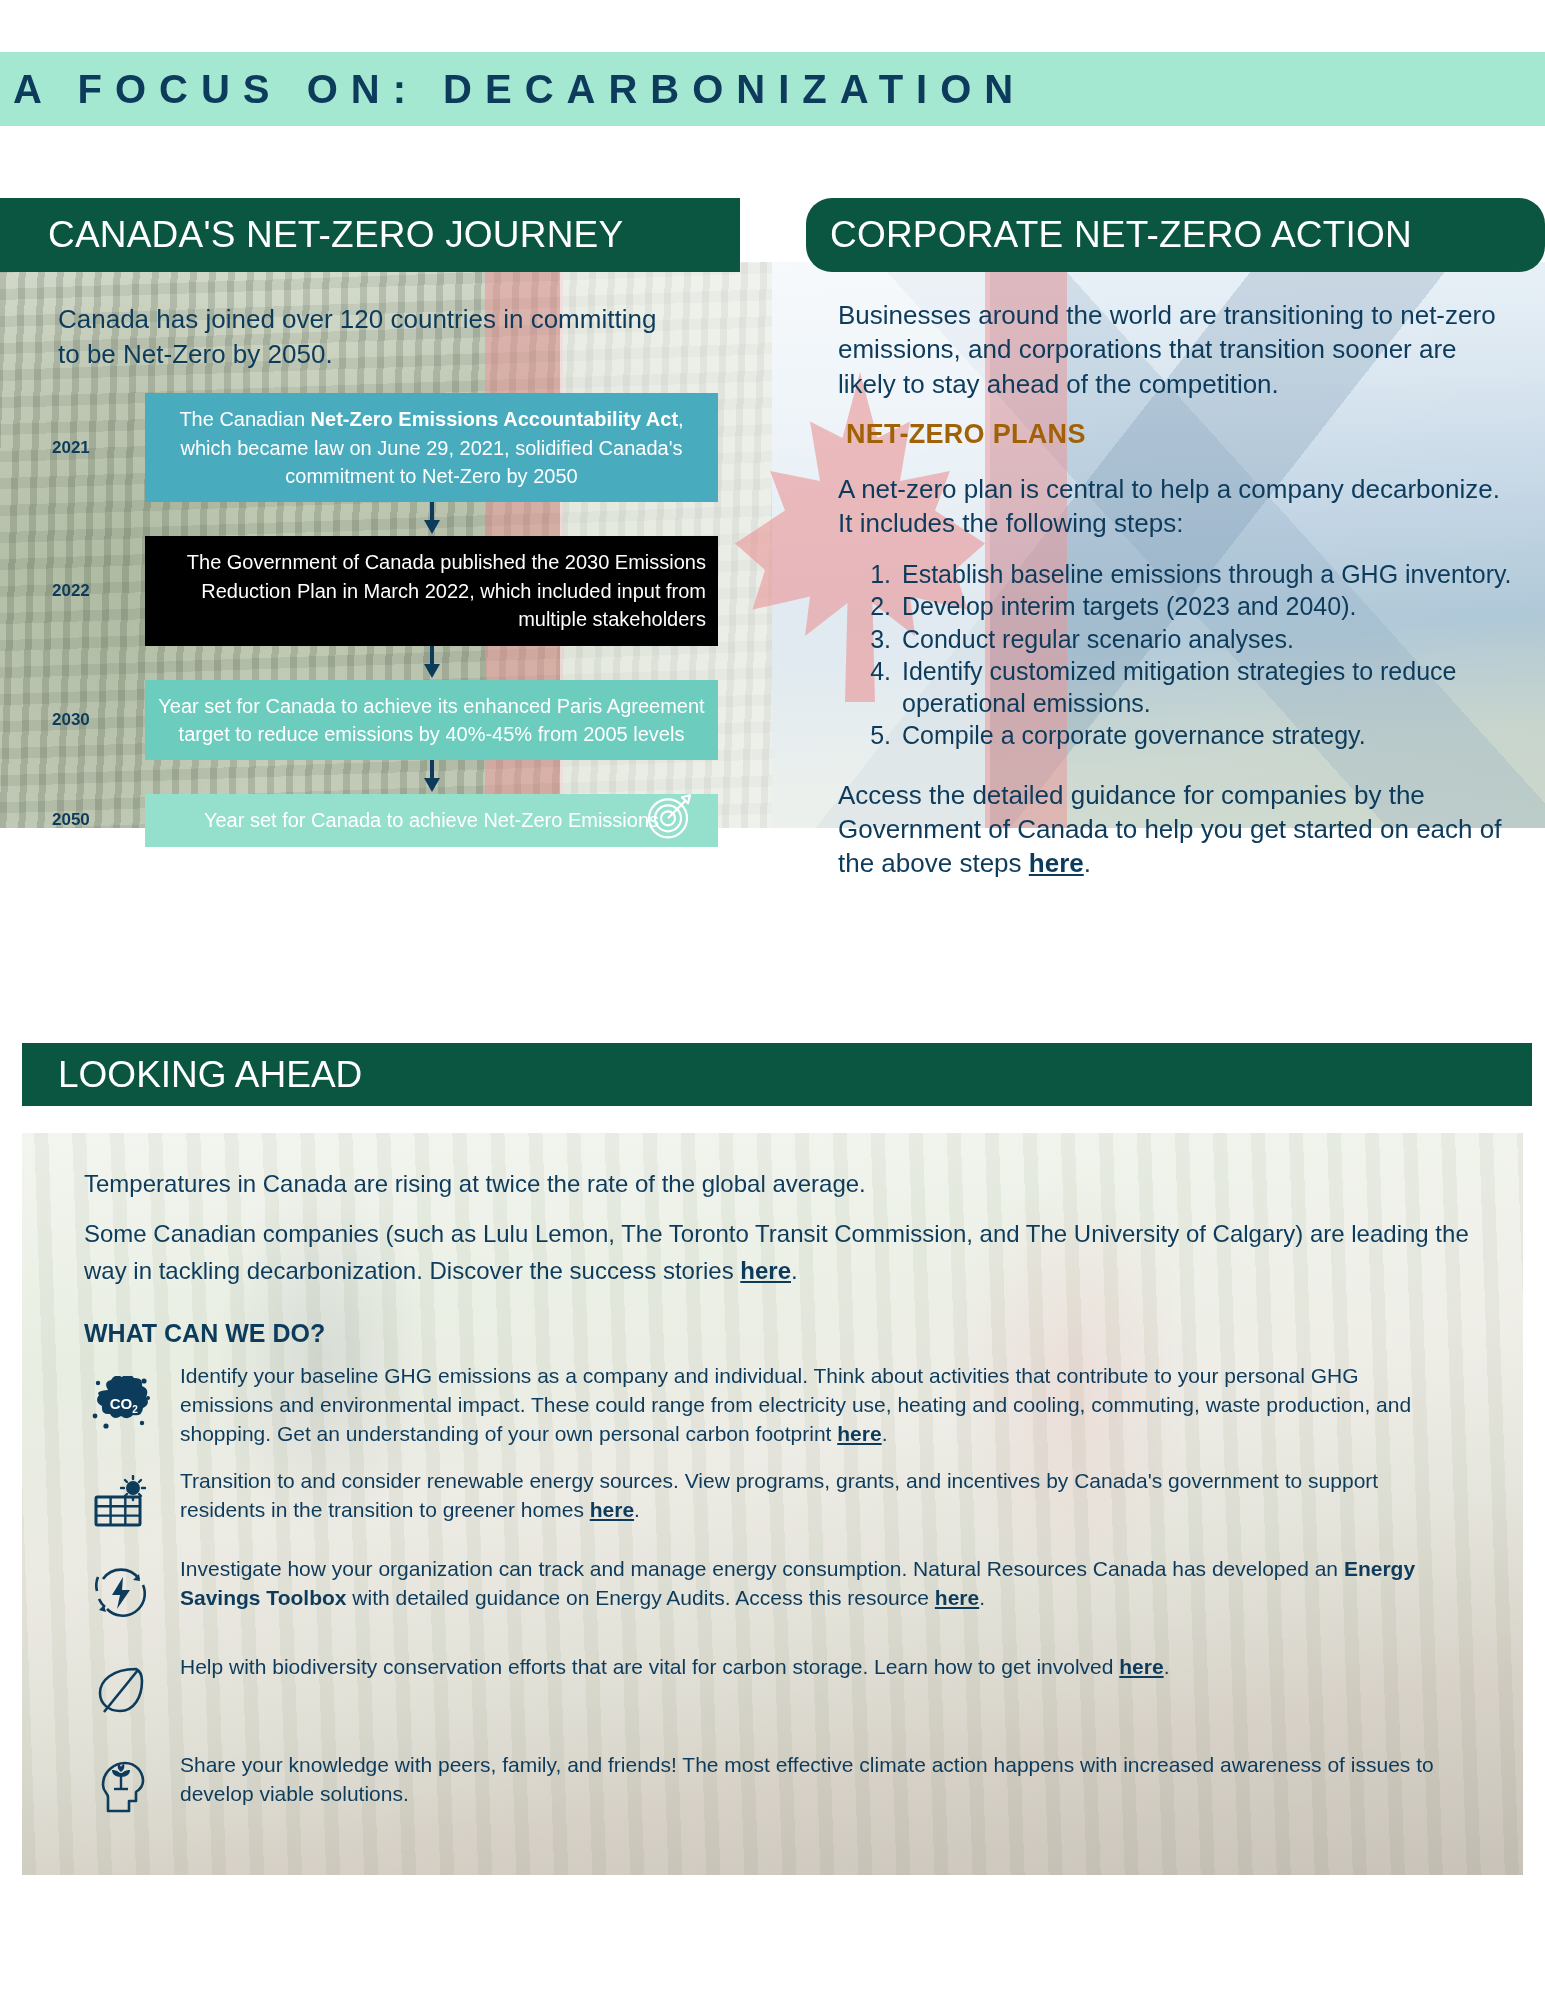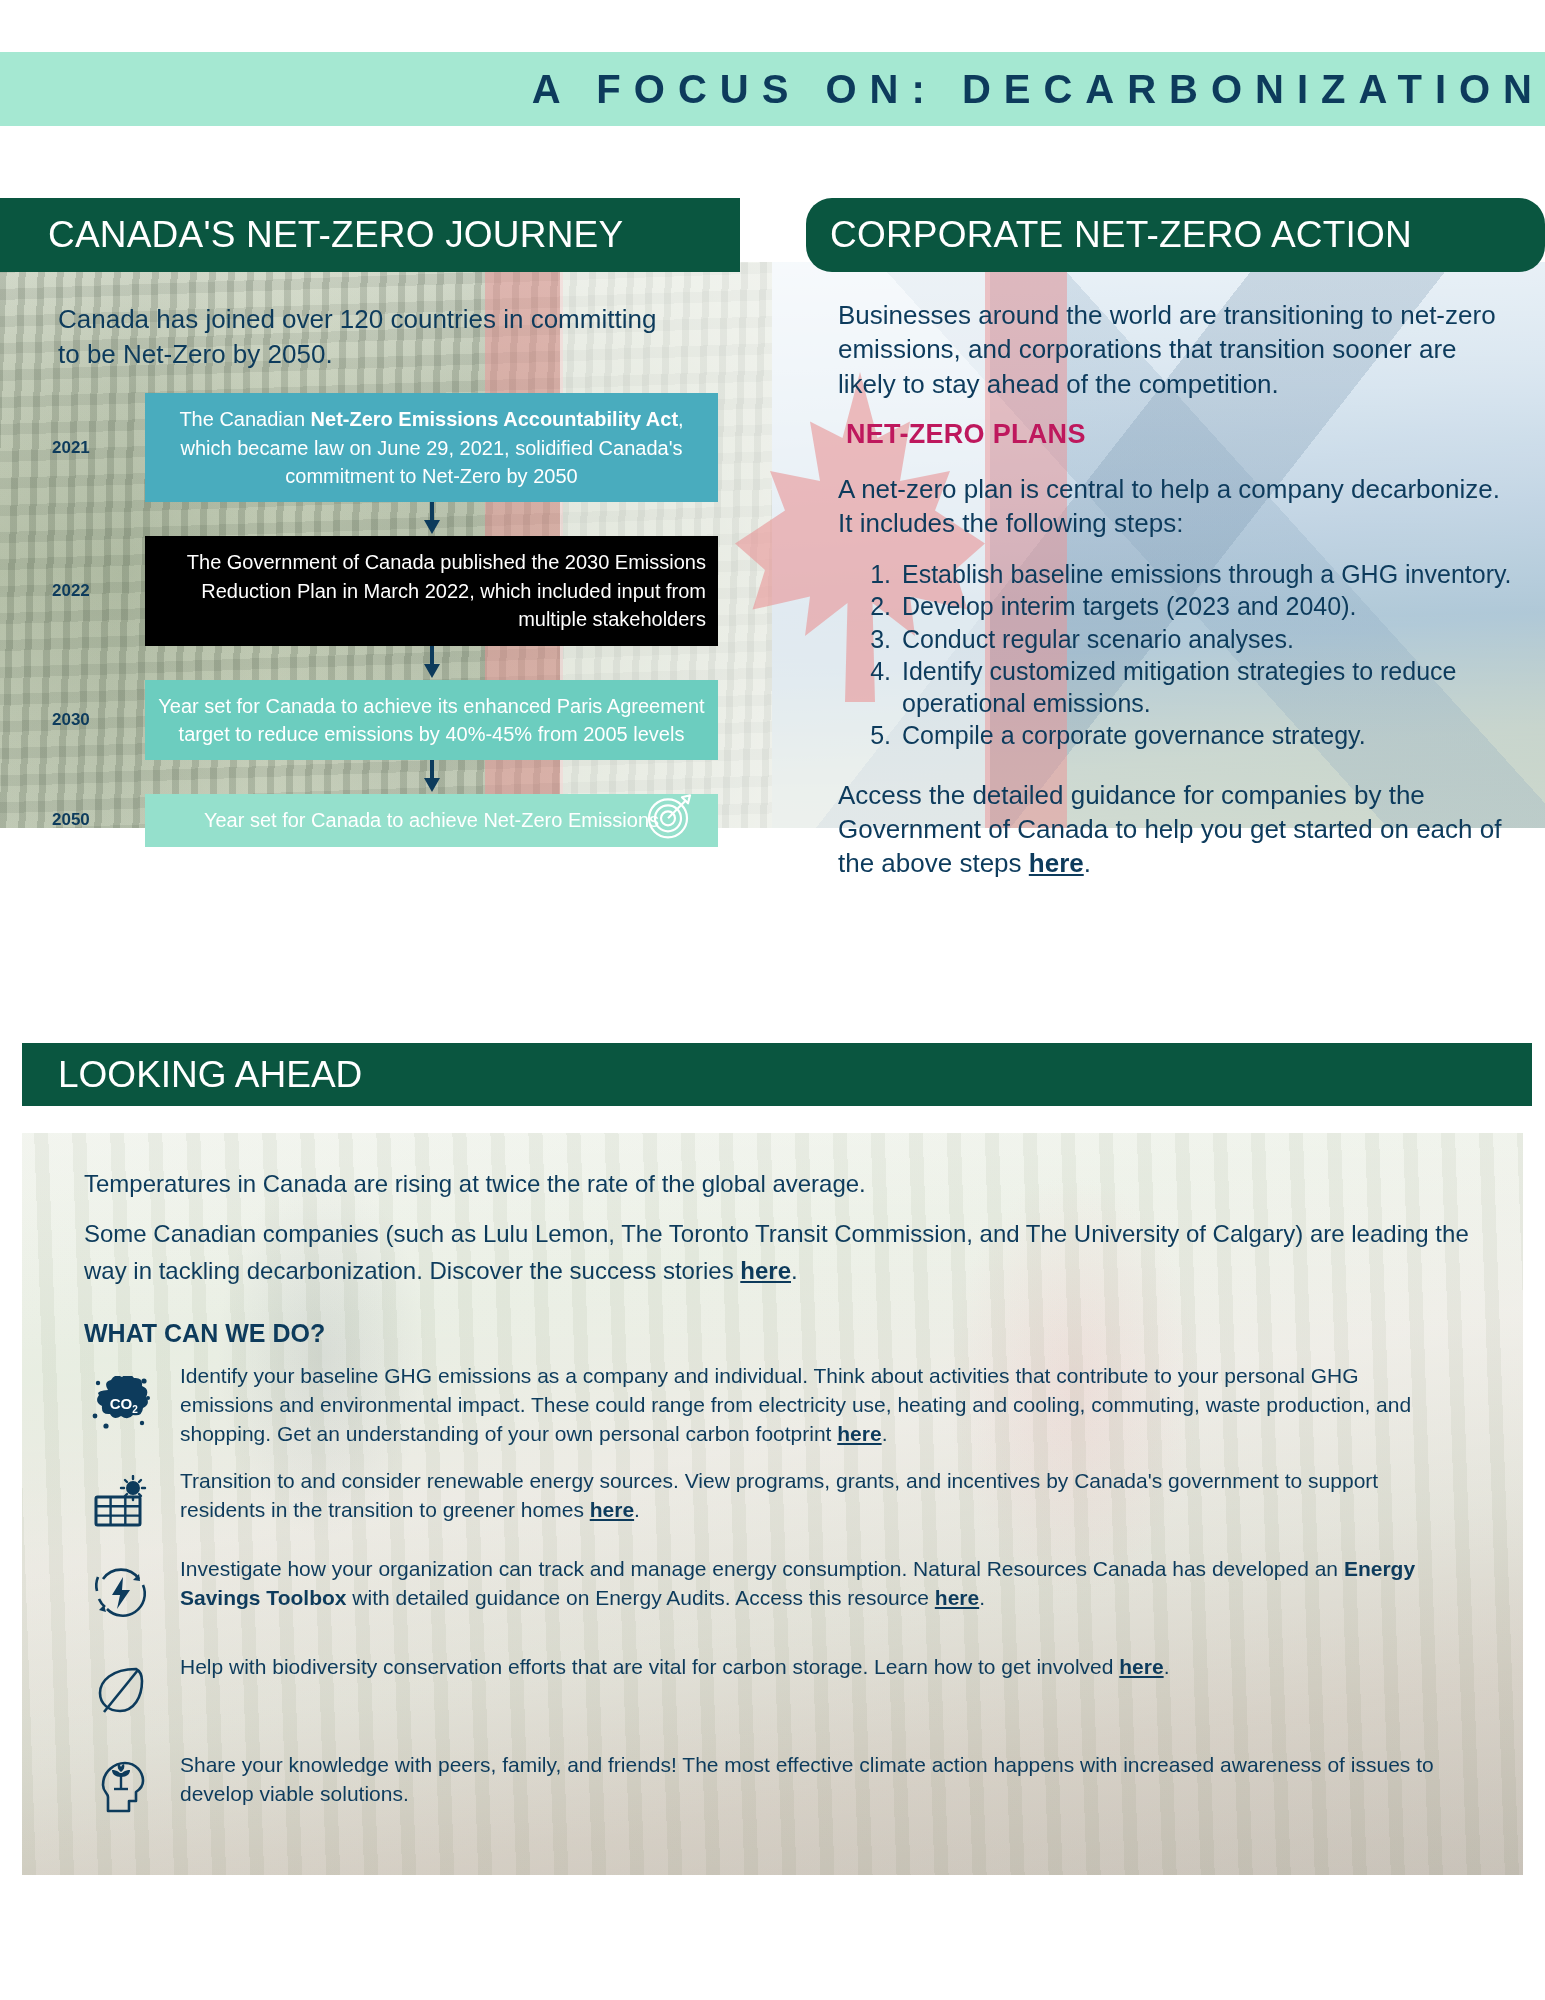--- a/index.html
+++ b/index.html
@@ -20,21 +20,21 @@
   
   .top-banner {
     position: absolute;
     left: 0; top: 52px;
     width: 1545px; height: 74px;
     background: #a5e8d2;
     display: flex; align-items: center;
   }
   .top-banner-title {
     width: 100%;
-    text-align: right;
+    text-align: left;
     color: #0d3b5c;
     font-size: 40px;
     font-weight: 700;
     letter-spacing: 13px;
     padding-left: 13px;
   }
 
   
   .cols {
     position: absolute;
@@ -181,21 +181,21 @@
 
   
   .rc-body { position: relative; z-index: 2; padding: 26px 26px 0 32px; }
   .rc-p {
     color: #0d3b5c;
     font-size: 26px;
     line-height: 1.32;
     margin-bottom: 18px;
   }
   .rc-sub {
-    color: #be185d;
+    color: #a16207;
     font-size: 27px;
     font-weight: 700;
     margin: 6px 0 22px 8px;
     letter-spacing: .3px;
   }
   .rc-ol {
     margin: 0 0 0 36px;
     padding-left: 24px;
     color: #0d3b5c;
     font-size: 25px;

